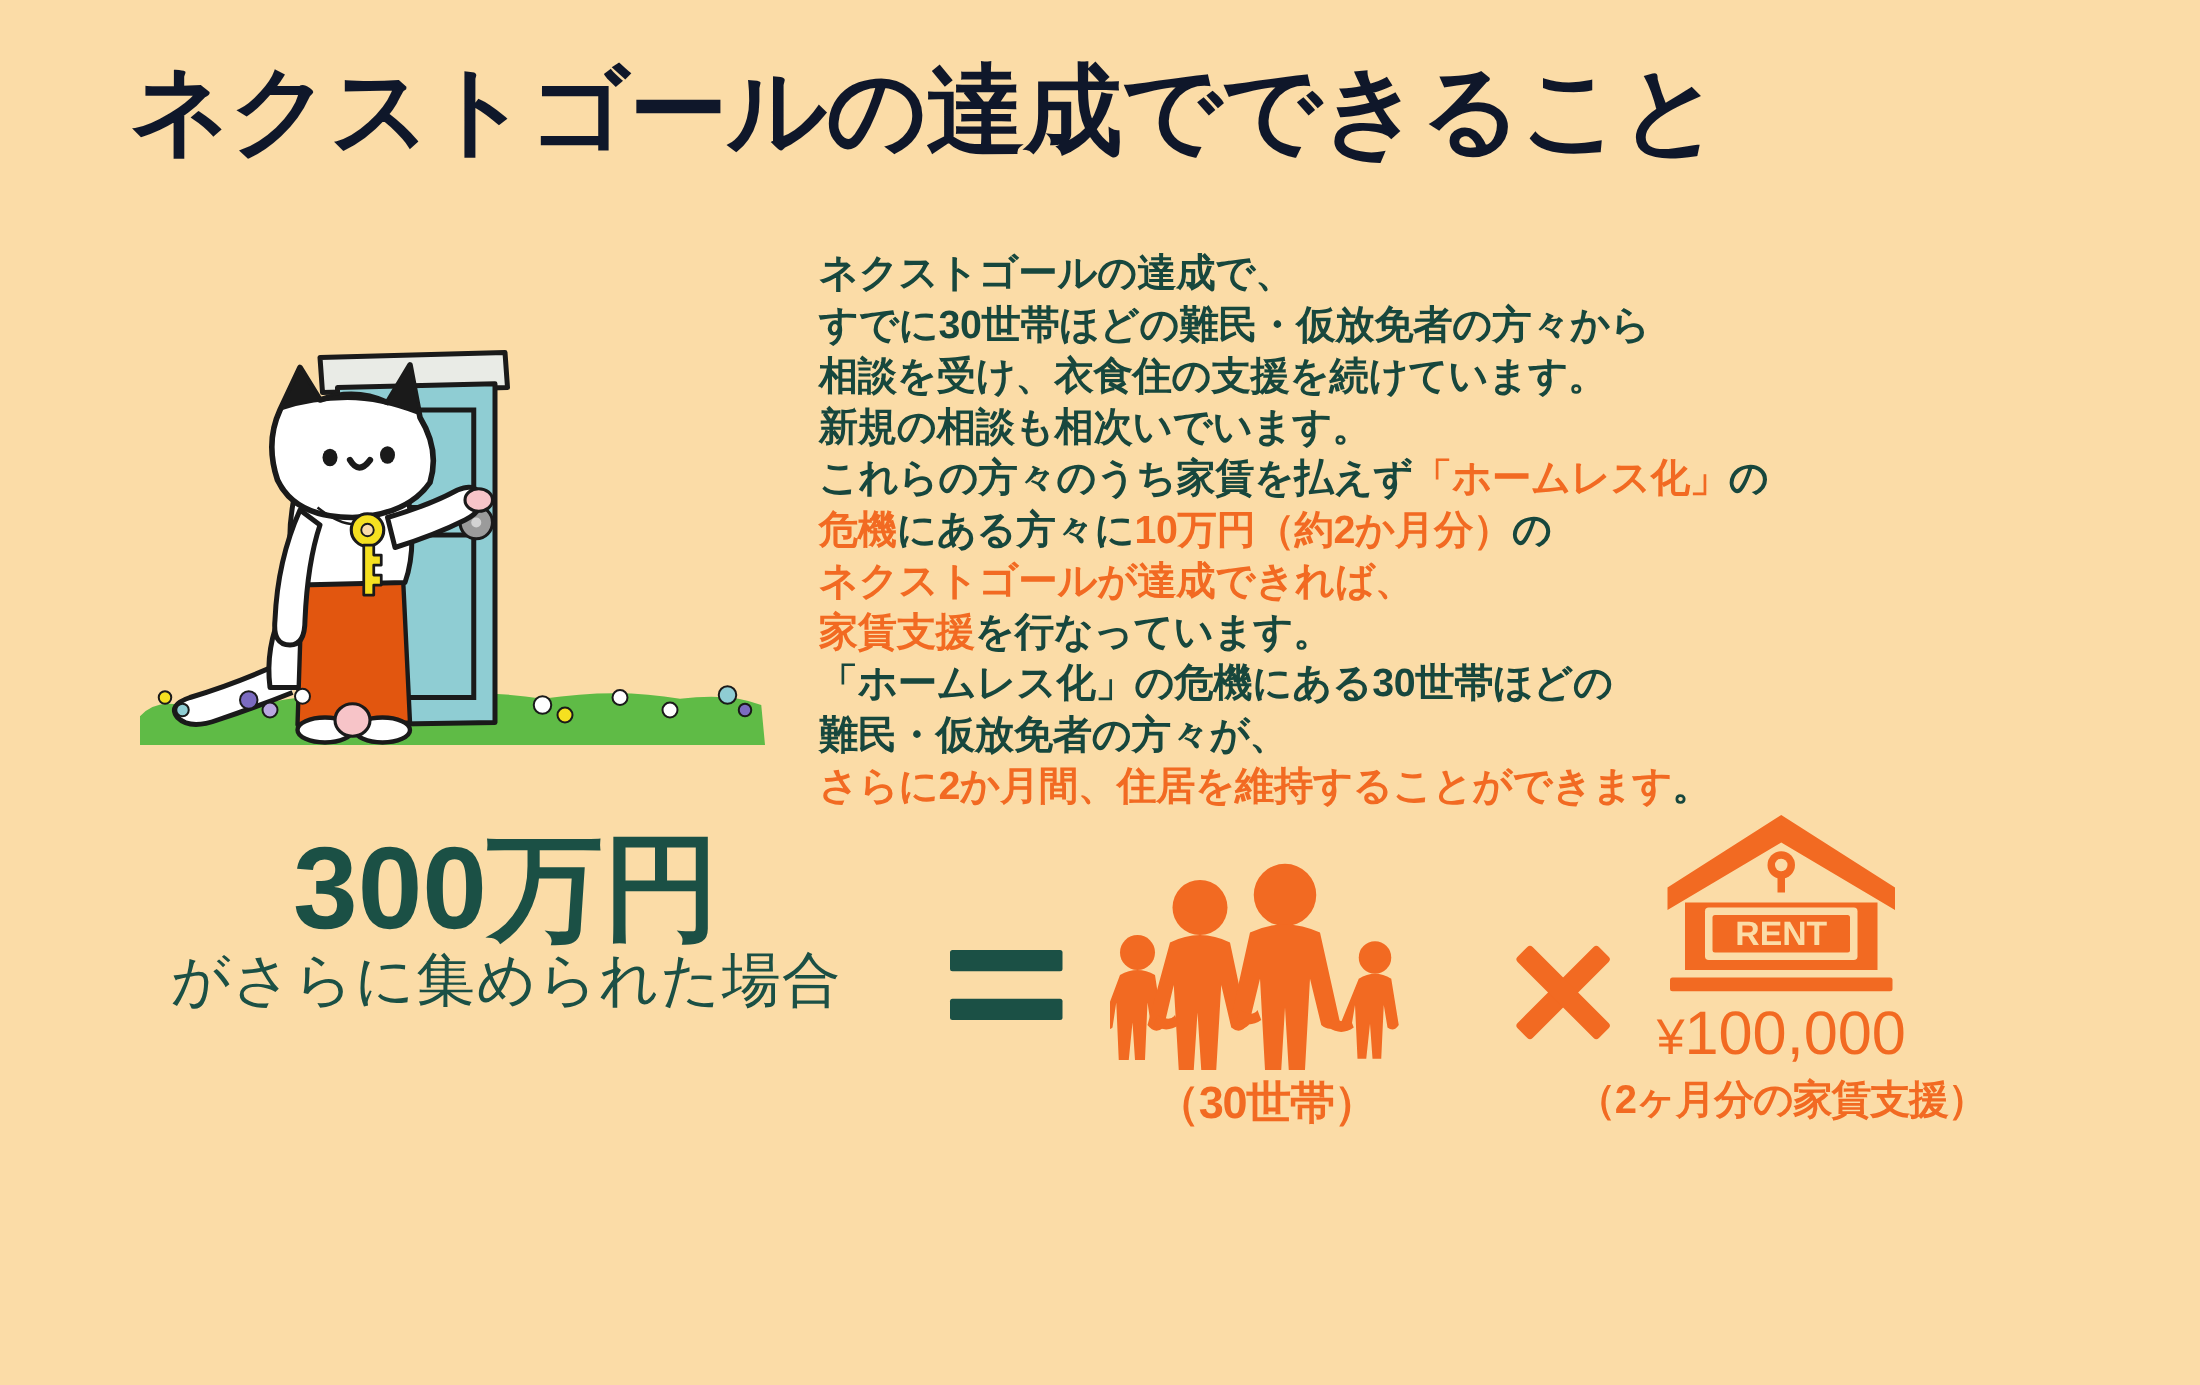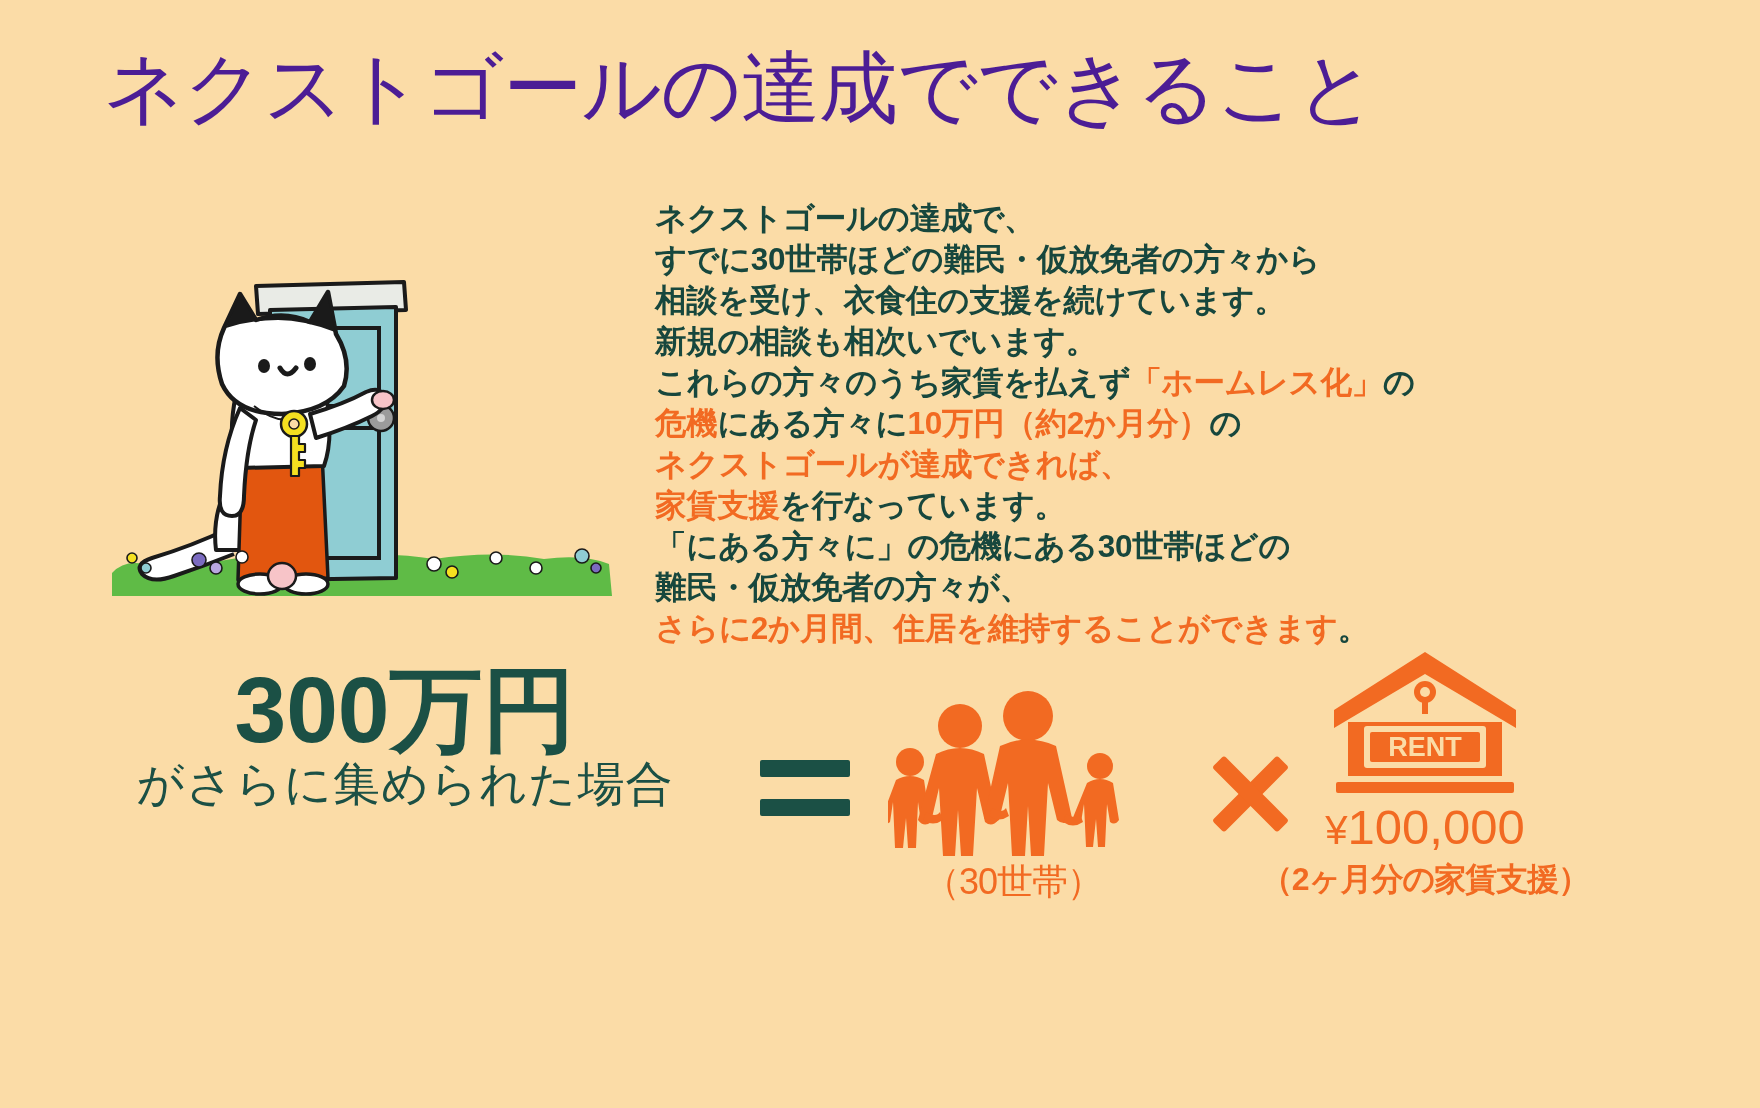--- a/index.html
+++ b/index.html
@@ -9,22 +9,22 @@
     background:#fbdca7;
     font-family:"Liberation Sans","DejaVu Sans",sans-serif;
     overflow:hidden;position:relative;
   }
   .stage{position:absolute;inset:0;}
 
   
   #title{
     position:absolute;left:104px;top:44px;
     font-size:79px;line-height:1.12;
-    font-weight:normal;
-    color:#4c1d95;
+    font-weight:bold;
+    color:#0f172a;
     letter-spacing:-1px;
     white-space:nowrap;
   }
 
   
   #illus{position:absolute;left:104px;top:228px;width:560px;height:390px;}
   #illus svg{display:block;width:100%;height:100%;}
 
   
   #body-copy{
@@ -46,21 +46,21 @@
   #sum-line3{font-size:47px;line-height:56px;font-weight:400;letter-spacing:1px;margin-top:-6px;}
 
   #eq-sign{position:absolute;left:760px;top:118px;width:90px;height:62px;}
   #eq-sign .bar{position:absolute;left:0;width:90px;height:17px;background:#1b5045;border-radius:2px;}
   #eq-sign .bar.b1{top:2px;}
   #eq-sign .bar.b2{top:41px;}
 
   #family{position:absolute;left:888px;top:48px;width:250px;height:168px;}
   #family-label{
     position:absolute;left:838px;top:218px;width:350px;text-align:center;
-    font-size:36px;font-weight:normal;color:#f26a22;letter-spacing:-1px;
+    font-size:36px;font-weight:bold;color:#f26a22;letter-spacing:-1px;
   }
 
   #times-sign{position:absolute;left:1210px;top:112px;width:84px;height:84px;}
   #times-sign .xb{position:absolute;left:32px;top:-4px;width:17px;height:92px;background:#f26a22;border-radius:3px;}
   #times-sign .x1{transform:rotate(45deg);}
   #times-sign .x2{transform:rotate(-45deg);}
 
   #rent{position:absolute;left:1330px;top:8px;width:190px;height:150px;}
   #rent-price{
     position:absolute;left:1260px;top:159px;width:330px;text-align:center;
@@ -150,21 +150,21 @@
 
   <div id="body-copy">
       <div class="ln"><span>ネクストゴールの達成で、</span></div>
       <div class="ln"><span>すでに30世帯ほどの難民・仮放免者の方々から</span></div>
       <div class="ln"><span>相談を受け、衣食住の支援を続けています。</span></div>
       <div class="ln"><span>新規の相談も相次いでいます。</span></div>
       <div class="ln"><span>これらの方々のうち家賃を払えず</span><span class="hl">「ホームレス化」</span><span>の</span></div>
       <div class="ln"><span class="hl">危機</span><span>にある方々に</span><span class="hl">10万円（約2か月分）</span><span>の</span></div>
       <div class="ln"><span class="hl">ネクストゴールが達成できれば、</span></div>
       <div class="ln"><span class="hl">家賃支援</span><span>を行なっています。</span></div>
-      <div class="ln"><span>「にある方々に」の危機にある30世帯ほどの</span></div>
+      <div class="ln"><span>「ホームレス化」の危機にある30世帯ほどの</span></div>
       <div class="ln"><span>難民・仮放免者の方々が、</span></div>
       <div class="ln"><span class="hl">さらに2か月間、住居を維持することができます</span><span>。</span></div>
     </div>
 
   <div id="equation">
 
     <div id="sum-block">
       <div id="sum-amount">300万円</div>
       <div id="sum-line3">がさらに集められた場合</div>
     </div>

